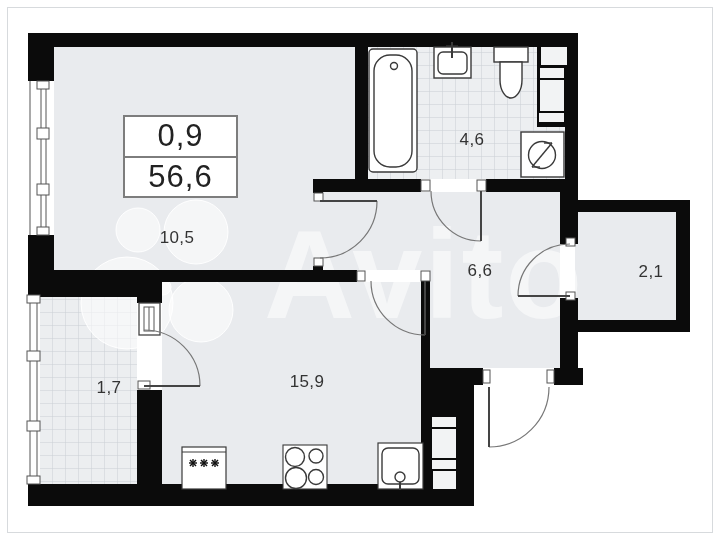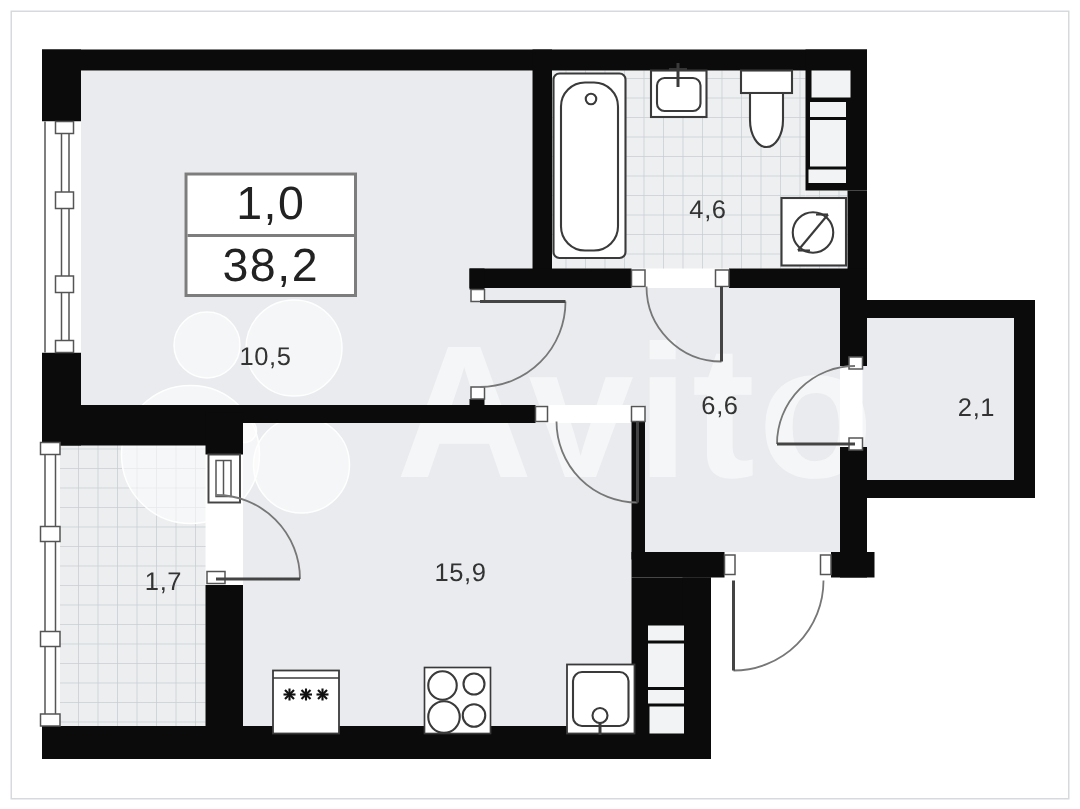--- a/index.html
+++ b/index.html
@@ -221,22 +221,22 @@
       <line x1="489" y1="387" x2="489" y2="447" stroke="#444" stroke-width="2"></line>
     </g>
     <g>
       <path d="M570,244 A52,52 0 0 0 518,296" stroke="#777" stroke-width="1.2"></path>
       <line x1="518" y1="296" x2="570" y2="296" stroke="#444" stroke-width="2"></line>
     </g>
   </g>
 </svg>
 
 <div class="unit-box">
-  <div class="row top">1,0</div>
-  <div class="row">38,2</div>
+  <div class="row top">0,9</div>
+  <div class="row">56,6</div>
 </div>
 
 <div class="room-label" style="left:177px;top:238px;">10,5</div>
 <div class="room-label" style="left:472px;top:140px;">4,6</div>
 <div class="room-label" style="left:480px;top:271px;">6,6</div>
 <div class="room-label" style="left:651px;top:272px;">2,1</div>
 <div class="room-label" style="left:90px;top:388px;padding-left:38px;">1,7</div>
 <div class="room-label" style="left:307px;top:382px;">15,9</div>
 
 <div class="frame"></div>

